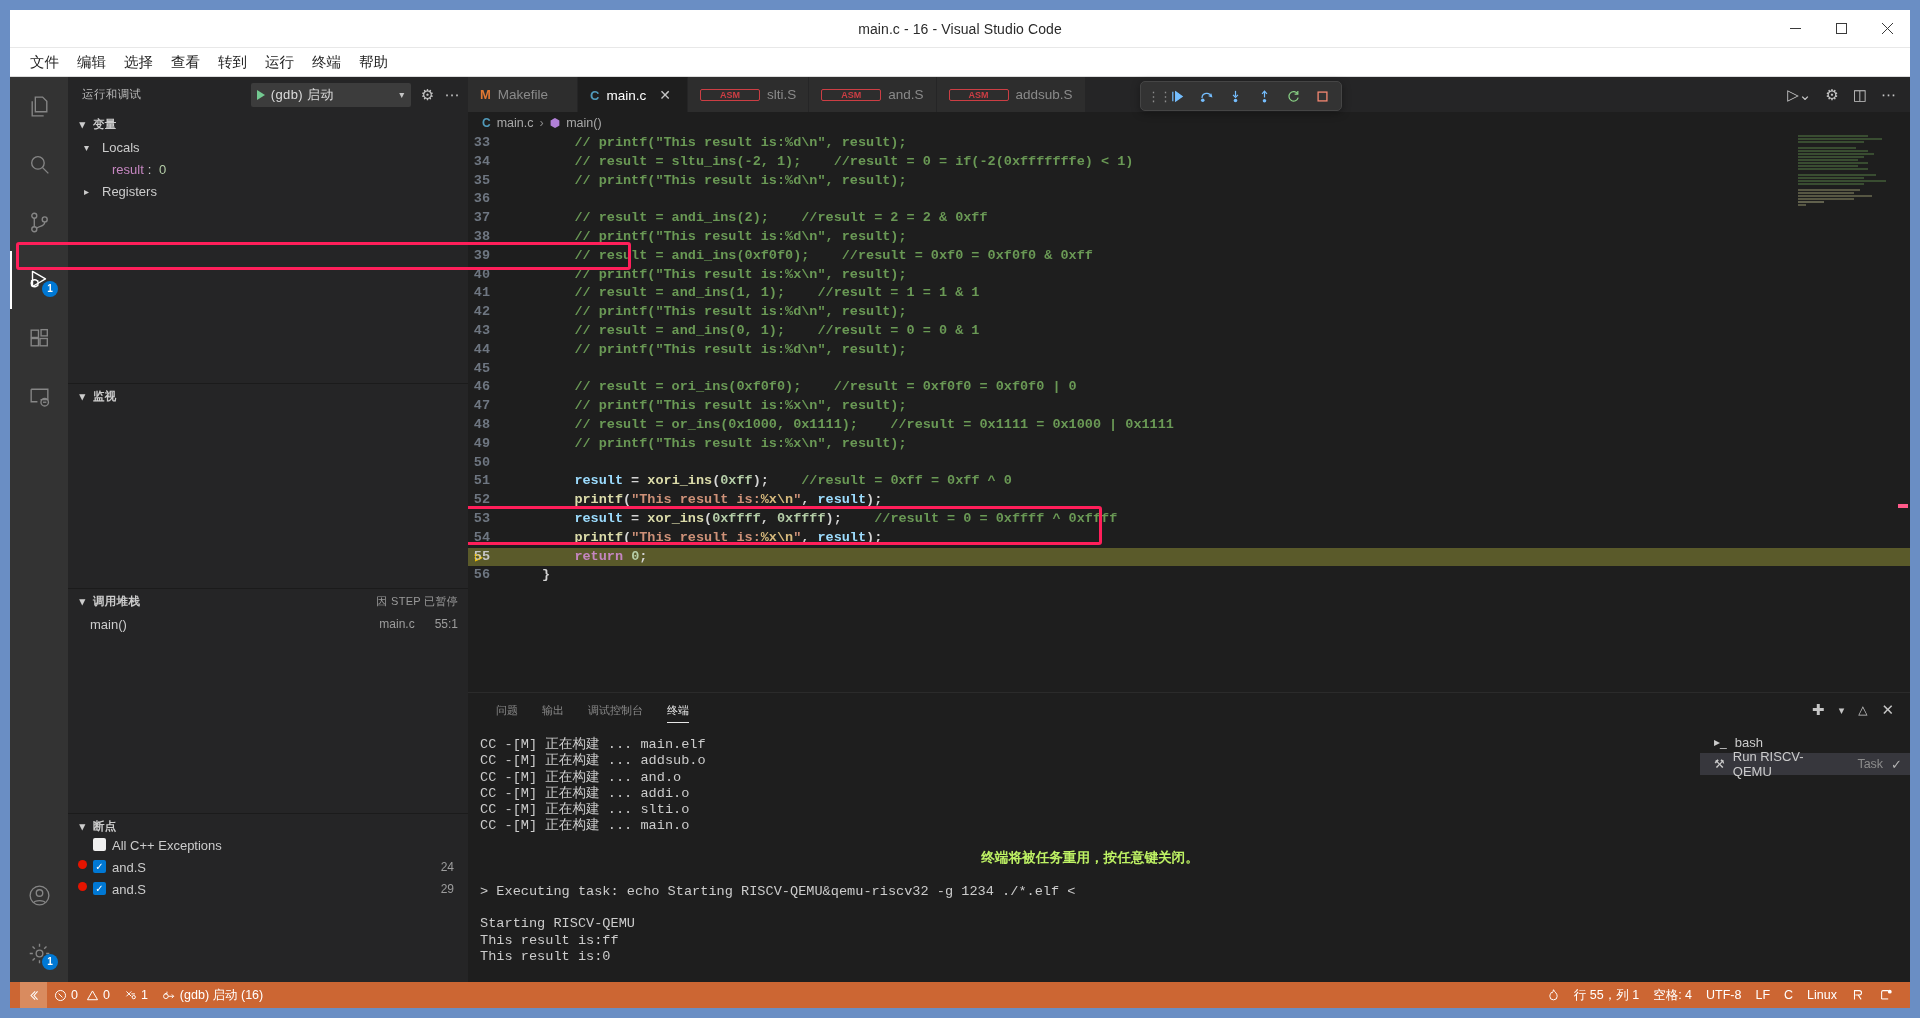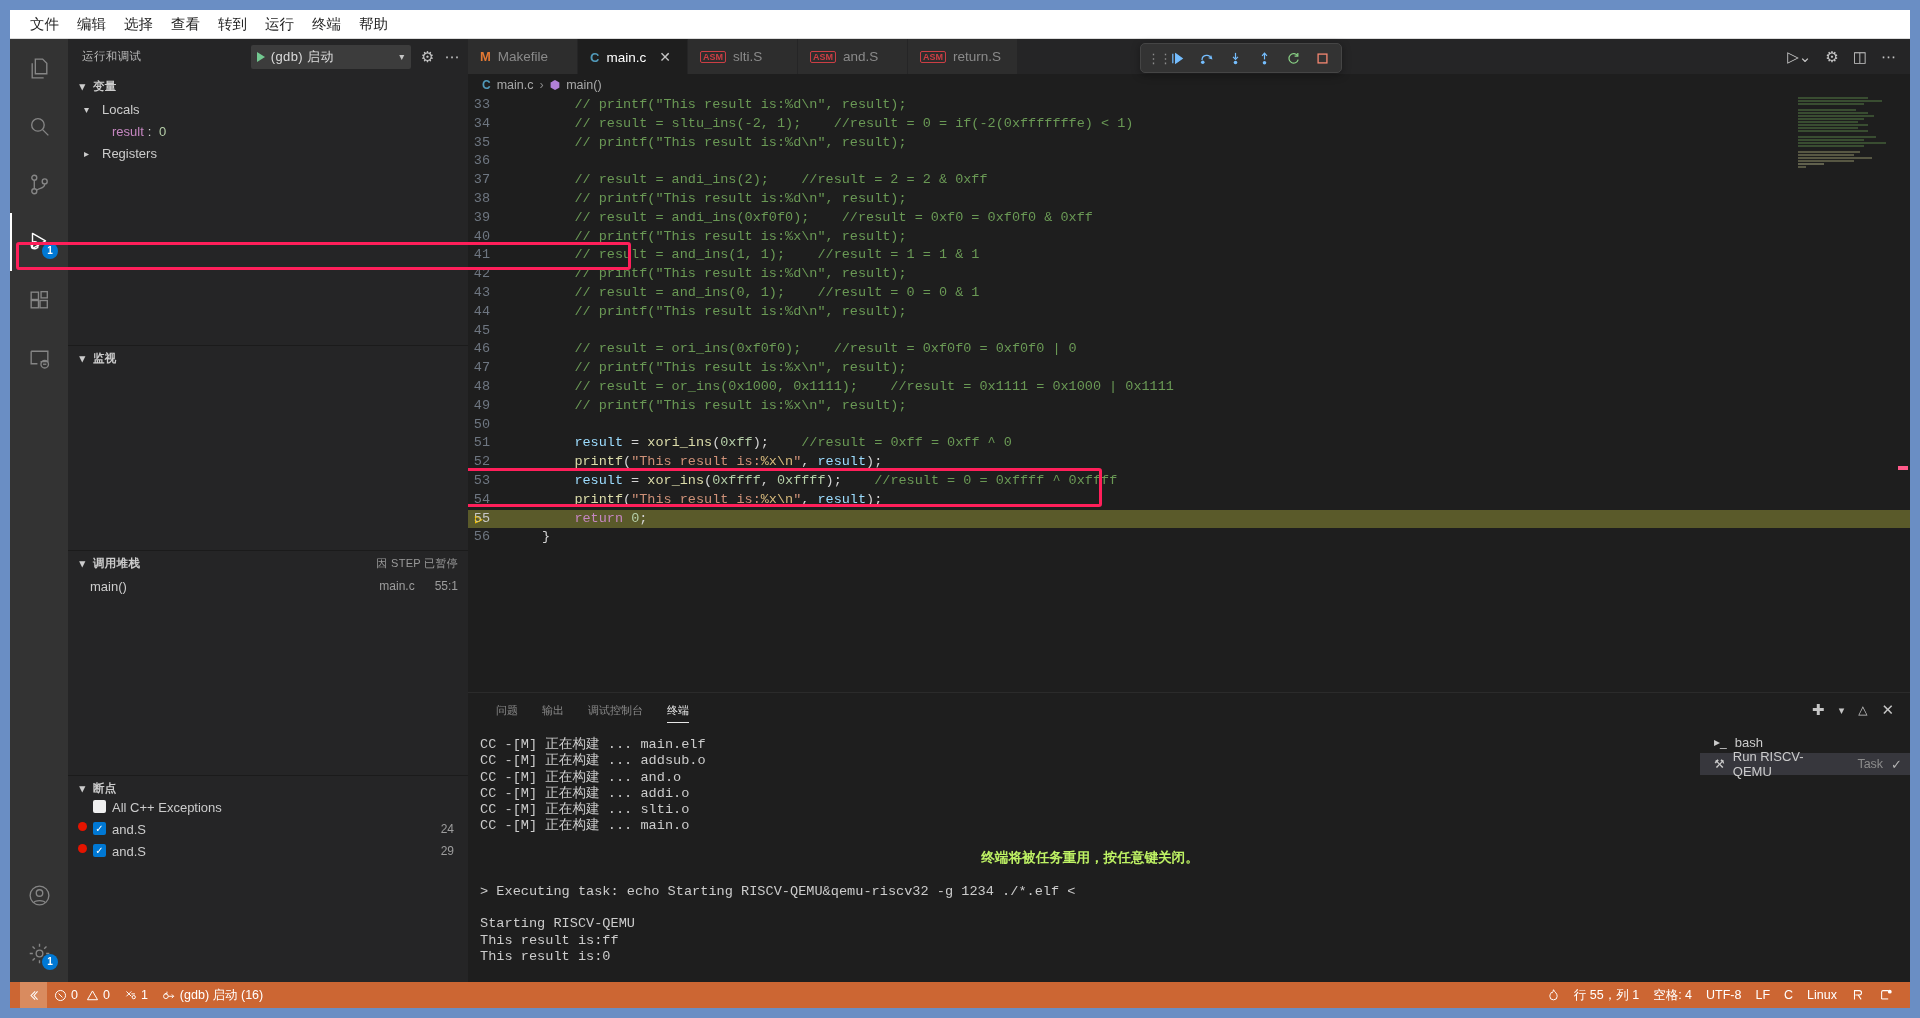--- a/index.html
+++ b/index.html
@@ -142,21 +142,21 @@
   .tab {
     display: flex; align-items: center; gap: 7px; padding: 0 12px;
     background: #2d2d2d; color: #8a8a8a; font-size: 13.5px;
     border-right: 1px solid #252526; min-width: 110px;
   }
   .tab.active { background: #1e1e1e; color: #ffffff; border-top: 1px solid #1e1e1e; }
   .tab .ficon { font-weight: bold; font-size: 13px; }
   .ic-makefile { color: #e37933; }
   .ic-c { color: #519aba; }
   .ic-asm { color: #cc3e44; font-size: 9px; font-weight: bold;
-            border: 1px solid #cc3e44; padding: 0 2px; border-radius: 2px; }
+            border: 1px solid #cc3e44; padding: 0 19px; border-radius: 2px; }
   .tab .xbtn { margin-left: 6px; color: #c5c5c5; font-size: 14px; }
 
   .tabbar-actions {
     margin-left: auto; display: flex; align-items: center; gap: 14px;
     padding-right: 14px; color: #c5c5c5; font-size: 15px;
   }
 
   .debugbar {
     position: absolute; left: 672px; top: 4px; height: 30px;
     background: #333333; border: 1px solid #454545; border-radius: 5px;
@@ -173,21 +173,21 @@
   }
   .bc-sep { color: #8a8a8a; }
   .bc-sym { color: #b180d7; font-size: 12px; }
 
   
   .editorwrap { flex: 1; position: relative; background: #1e1e1e; min-height: 0; overflow: hidden; }
   .code {
     font-family: "Liberation Mono", "DejaVu Sans Mono", monospace;
     font-size: 13.5px; line-height: 18.8px; white-space: pre;
   }
-  .codeline { display: flex; height: 18.8px; position: relative; }
+  .codeline { display: flex; height: 18.8px; position: relative; font-weight: bold; }
   .gutter {
     width: 46px; text-align: right; padding-right: 24px; color: #6e7681;
     flex: 0 0 46px; font-family: "Liberation Mono", monospace; font-size: 13.5px;
   }
   .gutter.cur { color: #c6c6c6; }
   .linetext { padding-left: 28px; }
   .ln-arrow {
     position: absolute; left: 7px; top: 1px; color: #ffcc00; font-size: 13px;
   }
   .codeline.execline { background: #5a5a2a; }
@@ -257,20 +257,40 @@
   .sb-right { margin-left: auto; display: flex; align-items: center; }
   .sb-remote { background: #d98b5f; }
 
   svg { display: block; }
 </style>
 </head>
 <body>
 
 <div class="app">
 
+  <div class="titlebar">
+    <div class="title-text">main.c - 16 - Visual Studio Code</div>
+    <div class="winbtns">
+      <div class="winbtn">
+        <svg width="11" height="11" viewBox="0 0 11 11">
+            <path d="M0 5.5h11" stroke="currentColor" stroke-width="1"></path>
+          </svg>
+      </div>
+      <div class="winbtn">
+        <svg width="11" height="11" viewBox="0 0 11 11">
+            <rect x="0.5" y="0.5" width="10" height="10" fill="none" stroke="currentColor"></rect>
+          </svg>
+      </div>
+      <div class="winbtn close">
+        <svg width="11" height="11" viewBox="0 0 11 11">
+            <path d="M0 0 L11 11 M11 0 L0 11" stroke="currentColor" stroke-width="1"></path>
+          </svg>
+      </div>
+    </div>
+  </div>
 
   <div class="menubar">
     <div class="menuitem">文件</div>
     <div class="menuitem">编辑</div>
     <div class="menuitem">选择</div>
     <div class="menuitem">查看</div>
     <div class="menuitem">转到</div>
     <div class="menuitem">运行</div>
     <div class="menuitem">终端</div>
     <div class="menuitem">帮助</div>
@@ -444,21 +464,21 @@
         <div class="tab">
           <span class="ic-asm">ASM</span>
           <span>slti.S</span>
         </div>
         <div class="tab">
           <span class="ic-asm">ASM</span>
           <span>and.S</span>
         </div>
         <div class="tab">
           <span class="ic-asm">ASM</span>
-          <span>return.S</span>
+          <span>addsub.S</span>
         </div>
 
         <div class="debugbar">
           <span class="grip">⋮⋮</span>
           <span class="dbtn">
             <svg width="15" height="15" viewBox="0 0 16 16" fill="none" stroke="#75beff" stroke-width="1.3">
               <path d="M3 3 V13"></path>
                 <path d="M6 3 L13 8 L6 13 Z" fill="#75beff"></path>
             </svg>
           </span>

